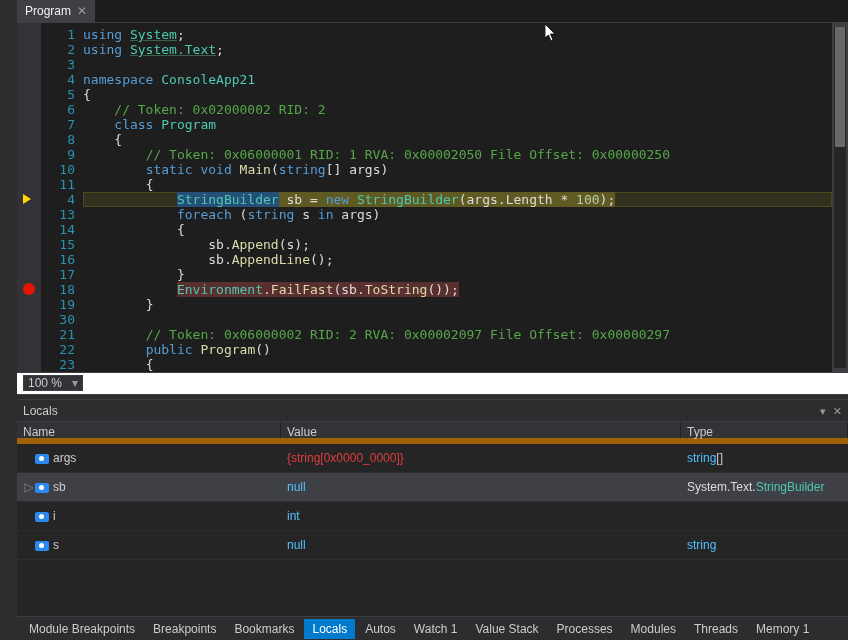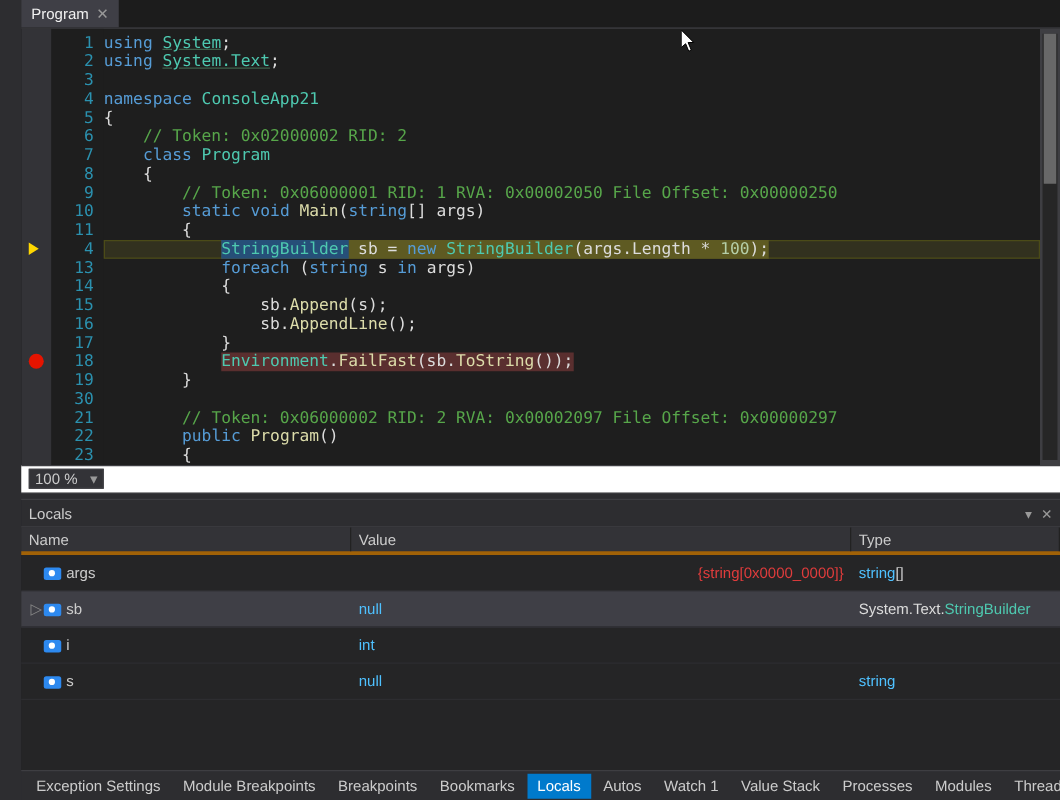--- a/index.html
+++ b/index.html
@@ -40,33 +40,33 @@
     .zoom .combo { background:#333337; border:1px solid #3e3e42; padding:0 18px 0 4px; position:relative; min-width:60px;}
     .zoom .combo::after { content:'▾'; position:absolute; right:4px; color:#999; }
 
     
     .splitter { height:6px; background:#2d2d30; border-top:1px solid #3e3e42; border-bottom:1px solid #3e3e42;}
 
     
     .panel { display:flex; flex-direction:column; flex:1; background:#252526; }
     .panel-title { height:22px; background:#2d2d30; color:#ccc; font-size:12px; padding:2px 6px; display:flex; align-items:center; justify-content:space-between; border-bottom:1px solid #3e3e42;}
     .panel-title .tools span { color:#999; margin-left:4px; font-size:11px;}
-    .grid-head { display:flex; background:#333337; height:22px; align-items:stretch; font-size:12px; border-bottom:3px solid #a16207;}
+    .grid-head { display:flex; background:#333337; height:22px; align-items:stretch; font-size:12px; border-bottom:6px solid #a16207;}
     .grid-head > div { padding:3px 6px; border-right:1px solid #222; }
     .grid-body { flex:1; background:#252526; }
     .row { display:flex; height:29px; align-items:center; font-size:12px; border-bottom:1px solid #2d2d30;}
     .row.selected { background:#3f3f46; }
     .row > div { padding:1px 6px; white-space:nowrap; overflow:hidden; text-overflow:ellipsis;}
     .col-name { width:264px;}
     .col-value { width:400px;}
     .col-type { flex:1;}
     .expander { display:inline-block; width:12px; text-align:center; color:#888;}
     .var-icon { display:inline-block; width:14px; height:10px; background:#2d89ef; border-radius:2px; margin-right:4px; vertical-align:middle; position:relative;}
     .var-icon::before { content:''; position:absolute; width:5px;height:5px; background:#fff; border-radius:50%; top:2px; left:4px;}
-    .val-red { color:#e03c3c;text-align:right; }
+    .val-red { color:#e03c3c; }
     .val-link { color:#4fc1ff; }
     .type-qual .ns { color:#dcdcdc;}
     .type-qual .cls { color:#4ec9b0;}
     .cursor { position:absolute; width:12px; height:18px; pointer-events:none; }
     .cursor svg { width:12px; height:18px; }
 
     
     .bottombar { height:24px; background:#2d2d30; display:flex; align-items:center; padding:0 4px; font-size:12px; gap:2px; border-top:1px solid #3e3e42; white-space:nowrap; overflow:hidden;}
     .bottombar .btab { padding:3px 8px; color:#ccc; }
     .bottombar .btab.active { background:#007acc; color:#fff; }
@@ -162,21 +162,20 @@
         </div>
         <div class="row">
           <div class="col-name"><span class="expander"></span><span class="var-icon"></span><span>s</span></div>
           <div class="col-value val-link">null</div>
           <div class="col-type type-qual"><span class="val-link">string</span></div>
         </div>
       </div>
   </div>
 
   <div class="bottombar" id="bottombar">
-      <div class="btab">Exception Settings</div>
       <div class="btab">Module Breakpoints</div>
       <div class="btab">Breakpoints</div>
       <div class="btab">Bookmarks</div>
       <div class="btab active">Locals</div>
       <div class="btab">Autos</div>
       <div class="btab">Watch 1</div>
       <div class="btab">Value Stack</div>
       <div class="btab">Processes</div>
       <div class="btab">Modules</div>
       <div class="btab">Threads</div>

